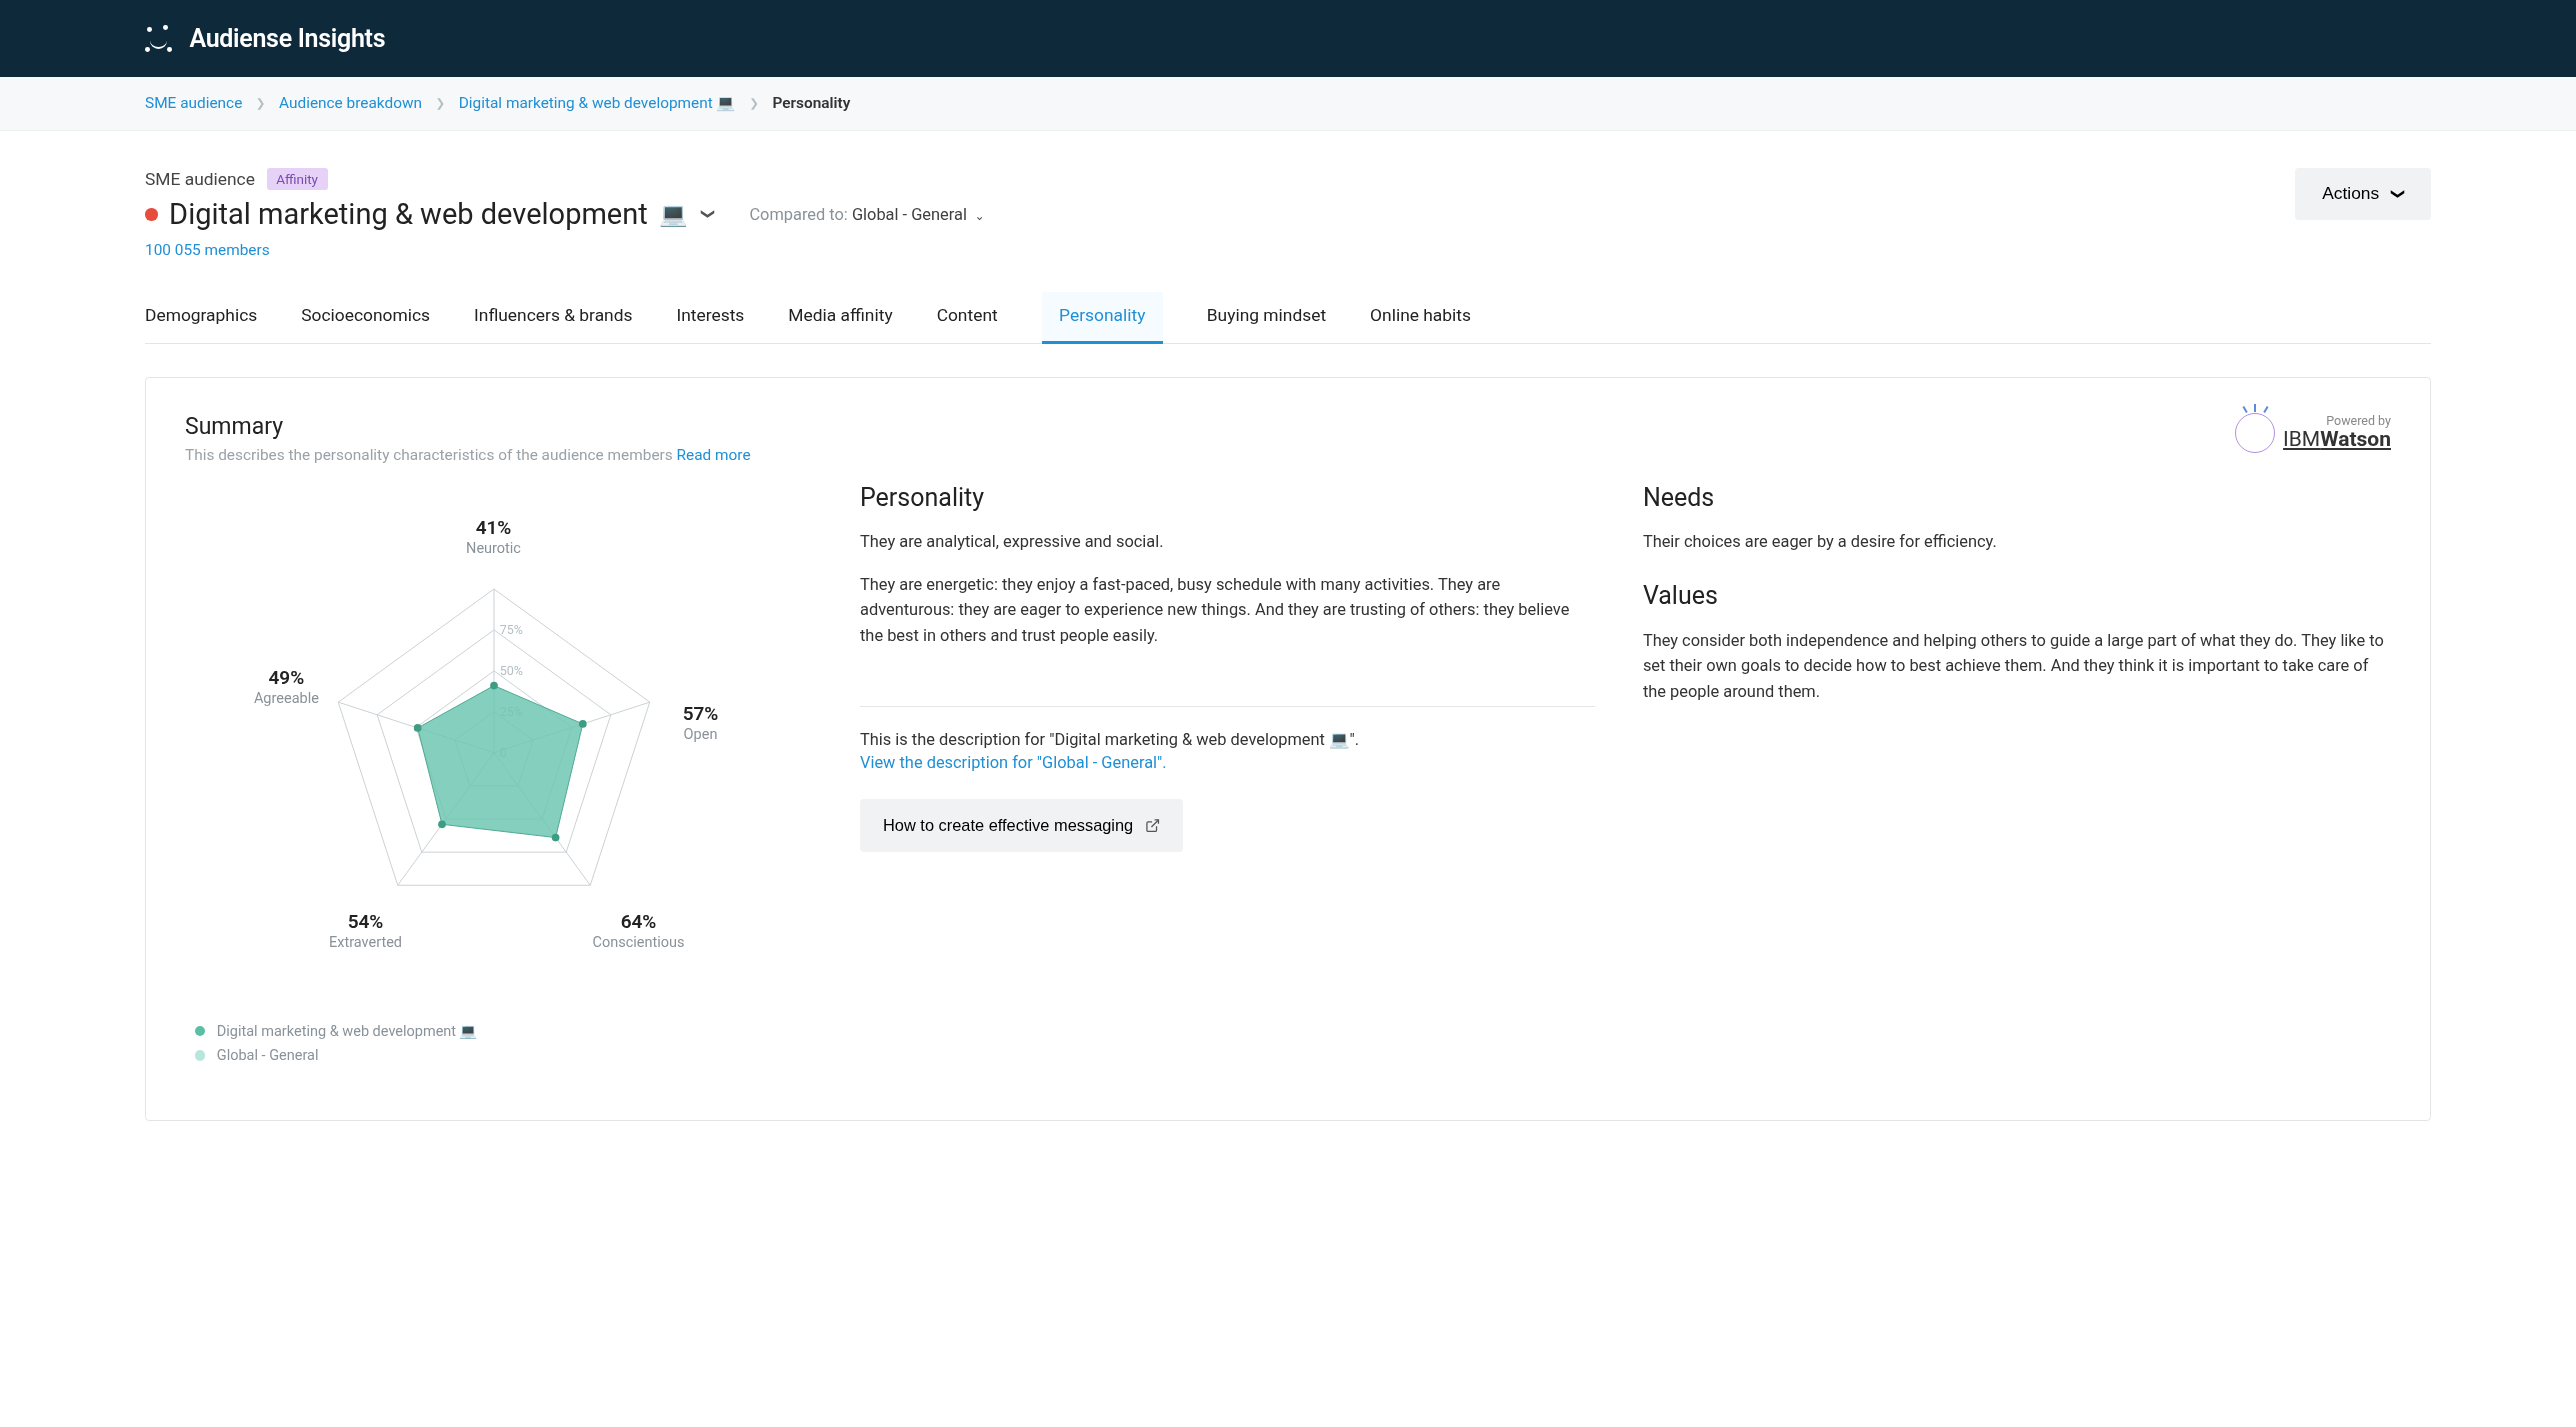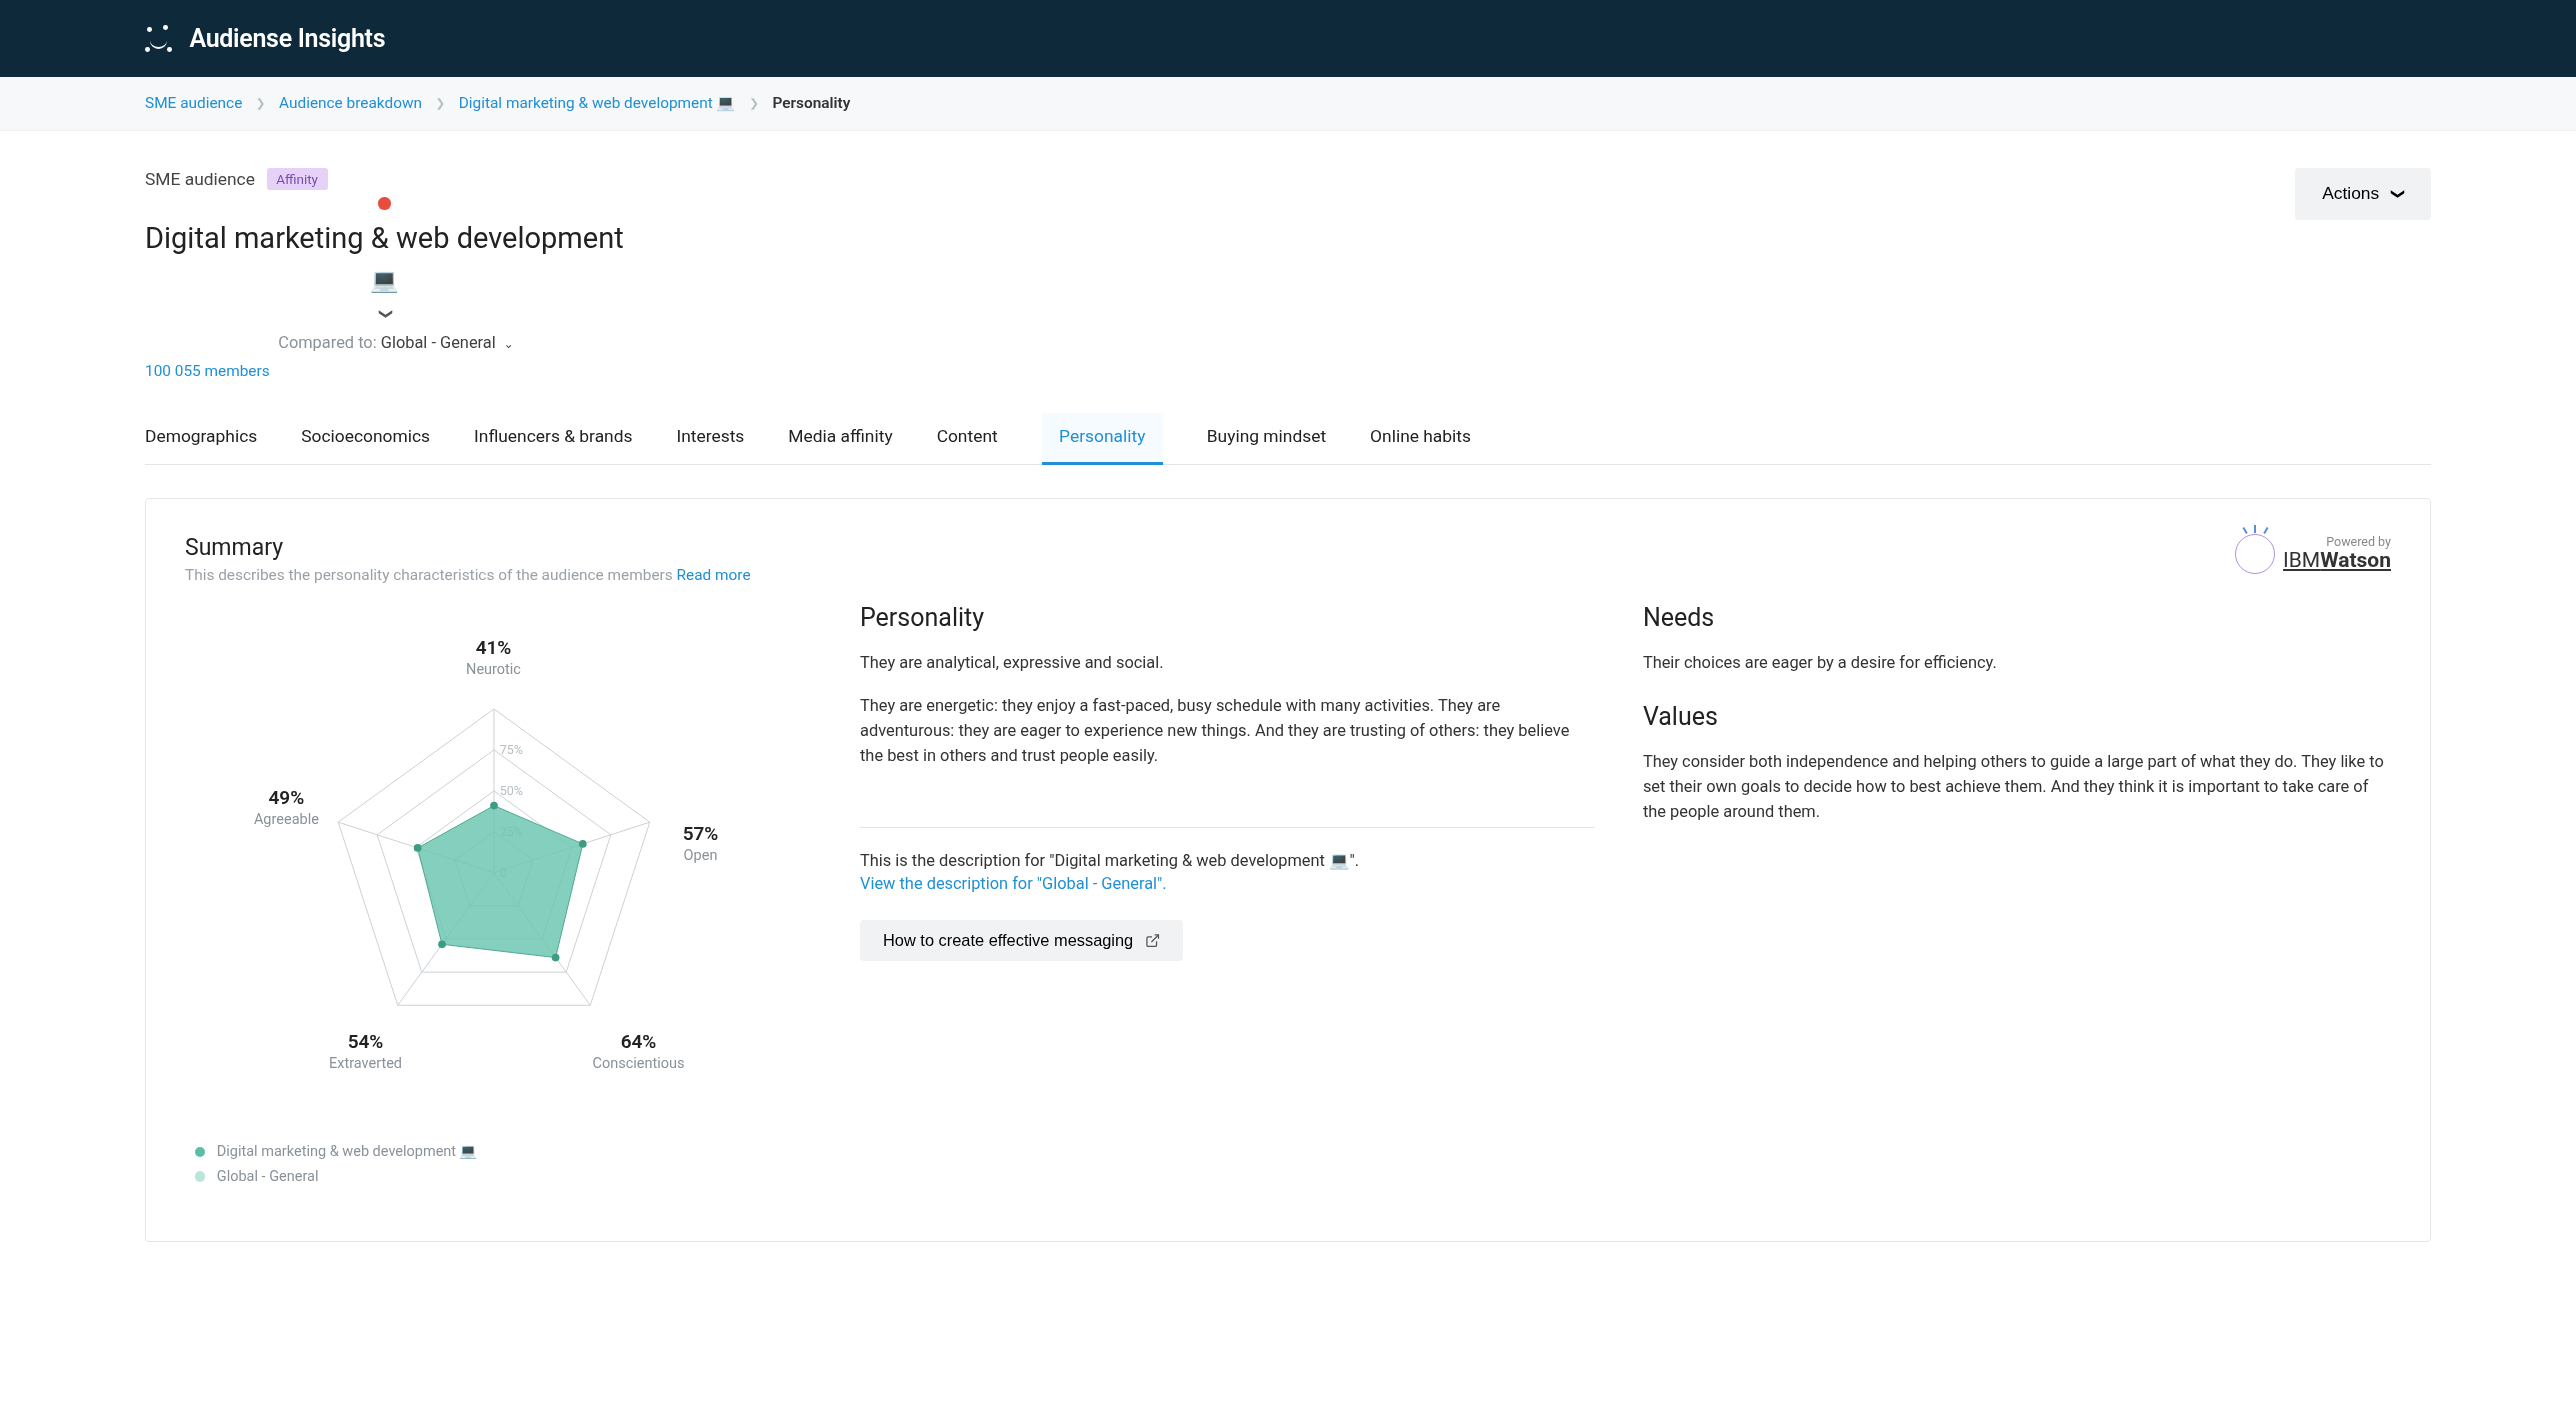--- a/index.html
+++ b/index.html
@@ -12,21 +12,21 @@
 .logo-text { font-size: 25px; font-weight: 600; letter-spacing: -0.3px; }
 .breadcrumb-bar { background: #f6f8f9; border-bottom: 1px solid #eef1f2; padding: 17.4px 145px; display: flex; align-items: center; gap: 13.5px; font-size: 15.4px; }
 .breadcrumb-bar a { color: #1f8fd6; text-decoration: none; }
 .breadcrumb-bar .chev { color: #b5bfc5; font-size: 11.6px; }
 .breadcrumb-bar .current { color: #333; font-weight: 600; }
 .content { padding: 37px 145px 58px; }
 .header-row { display: flex; justify-content: space-between; align-items: flex-start; }
 .header-left { }
 .aud-line { display: flex; align-items: center; gap: 11.6px; font-size: 17.4px; color: #444; }
 .affinity-badge { background: #e6d2f6; color: #7a4bb3; font-size: 13.5px; padding: 2.9px 9.6px; border-radius: 2.9px; }
-.title-line { display: flex; align-items: center; gap: 11.6px; margin-top: 7.7px; flex-direction: column; }
+.title-line { display: flex; align-items: center; gap: 11.6px; margin-top: 7.7px; }
 .red-dot { width: 12.5px; height: 12.5px; background: #e74c3c; border-radius: 50%; }
 .title-text { font-size: 29px; font-weight: 400; color: #222; }
 .laptop-emoji { font-size: 23px; filter: grayscale(20%); }
 .chev-down { color: #555; font-size: 13.5px; margin-left: 3.9px; }
 .compare { color: #8a9299; font-size: 16.4px; margin-left: 23px; }
 .compare .val { color: #404040; }
 .members { color: #1f8fd6; font-size: 15.4px; margin-top: 9.6px; }
 .actions-btn { background: #f0f2f3; border: none; padding: 15.4px 27px; font-size: 17.4px; border-radius: 3.9px; display: flex; align-items: center; gap: 13.5px; cursor: pointer; }
 .actions-btn .chev { font-size: 13.5px; }
 .tabs { display: flex; gap: 44px; margin-top: 33px; border-bottom: 1px solid #e3e6e8; font-size: 17.4px; }
@@ -56,21 +56,21 @@
 .legend-item { display: flex; align-items: center; gap: 11.6px; font-size: 14.5px; color: #8a9299; margin-bottom: 7.7px; }
 .legend-dot { width: 10.6px; height: 10.6px; border-radius: 50%; }
 .text-col { flex: 1; display: flex; gap: 48px; }
 .p-col { flex: 0 0 48%; }
 .n-col { flex: 1; }
 .section-h { font-size: 25px; font-weight: 400; color: #222; margin-bottom: 17.4px; }
 .section-p { font-size: 16.4px; line-height: 1.55; color: #333; margin-bottom: 17.4px; }
 .divider { border: none; border-top: 1px solid #e3e6e8; margin: 29px 0 23px; }
 .desc-line { font-size: 16.4px; color: #333; }
 .desc-link { color: #1f8fd6; text-decoration: none; display: block; margin-top: 3.9px; font-size: 16.4px; }
-.howto-btn { margin-top: 27px; background: #f0f2f3; border: none; padding: 11px 23px; font-size: 16.4px; border-radius: 3.9px; display: inline-flex; align-items: center; gap: 11.6px; cursor: pointer; }
+.howto-btn { margin-top: 27px; background: #f0f2f3; border: none; padding: 17px 23px; font-size: 16.4px; border-radius: 3.9px; display: inline-flex; align-items: center; gap: 11.6px; cursor: pointer; }
 .ext-icon { width: 15.4px; height: 15.4px; }
 </style>
 </head>
 <body>
 
 <div class="topbar">
   <div class="logo-wrap">
     <div class="logo-icon">
       <span class="dot" style="top:1.9px;left:1.9px"></span>
       <span class="dot" style="top:0;right:3.9px"></span>

